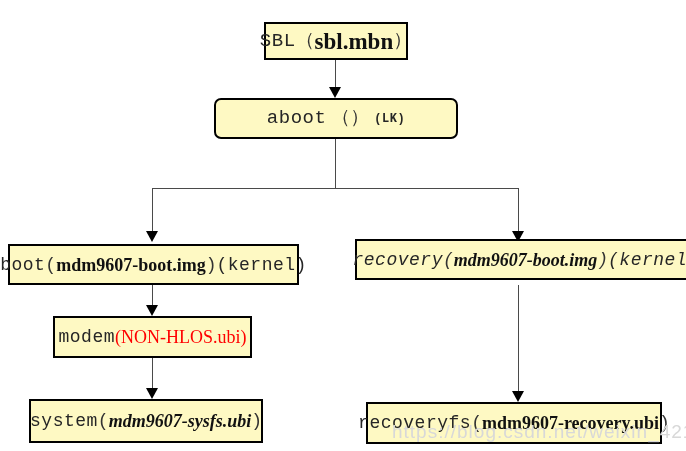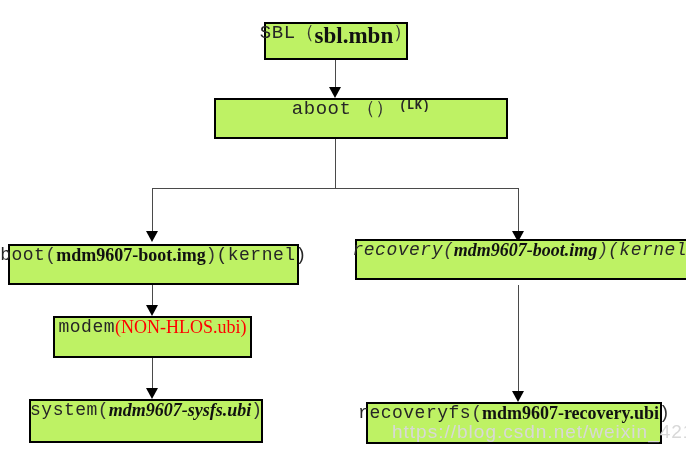--- a/index.html
+++ b/index.html
@@ -14,22 +14,23 @@
     position: relative;
     width: 686px;
     height: 451px;
     background: #ffffff;
     overflow: hidden;
   }
   .node {
     position: absolute;
     box-sizing: border-box;
     border: 2px solid #000000;
-    background: #bef264;
+    background: #fef9c3;
     display: flex;
+    align-items: center;
     justify-content: center;
     white-space: nowrap;
     z-index: 3;
     line-height: 1;
   }
   .mono {
     font-family: "Liberation Mono", "DejaVu Sans Mono", monospace;
     color: #262626;
     letter-spacing: 0.5px;
   }
@@ -114,21 +115,21 @@
   <div class="arrow-down" style="left:512px; top:391px;"></div>
 
   <div class="node" style="left:264px; top:22px; width:144px; height:38px;">
     <span class="mono" style="font-size:19px;">SBL</span>
     <span class="sp"></span>
     <span class="paren-mono" style="font-size:19px;">（</span>
     <span class="serif" style="font-size:23px;">sbl.mbn</span>
     <span class="paren-mono" style="font-size:19px;">）</span>
   </div>
 
-  <div class="node" style="left:214px; top:98px; width:294px; height:41px;">
+  <div class="node" style="left:214px; top:98px; width:244px; height:41px;border-radius:7px;">
     <span class="mono" style="font-size:19px;">aboot</span>
     <span class="sp"></span>
     <span class="paren-mono" style="font-size:19px;">（</span>
     <span class="paren-mono" style="font-size:19px;">）</span>
     <span class="sp"></span>
     <span class="mono" style="font-size:12px;font-weight:bold;">(LK)</span>
   </div>
 
   <div class="node" style="left:8px; top:244px; width:291px; height:41px;">
     <span class="mono" style="font-size:18px;">boot</span>

